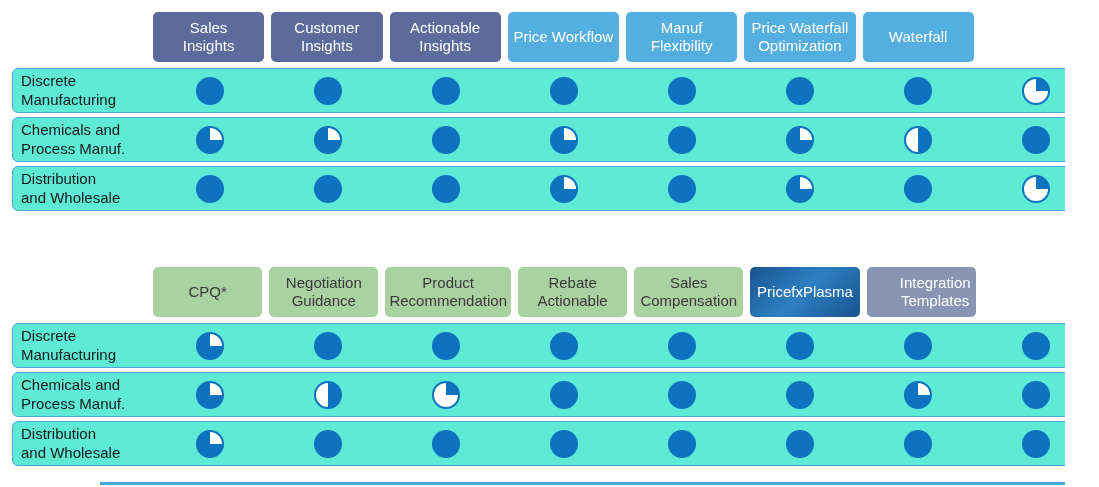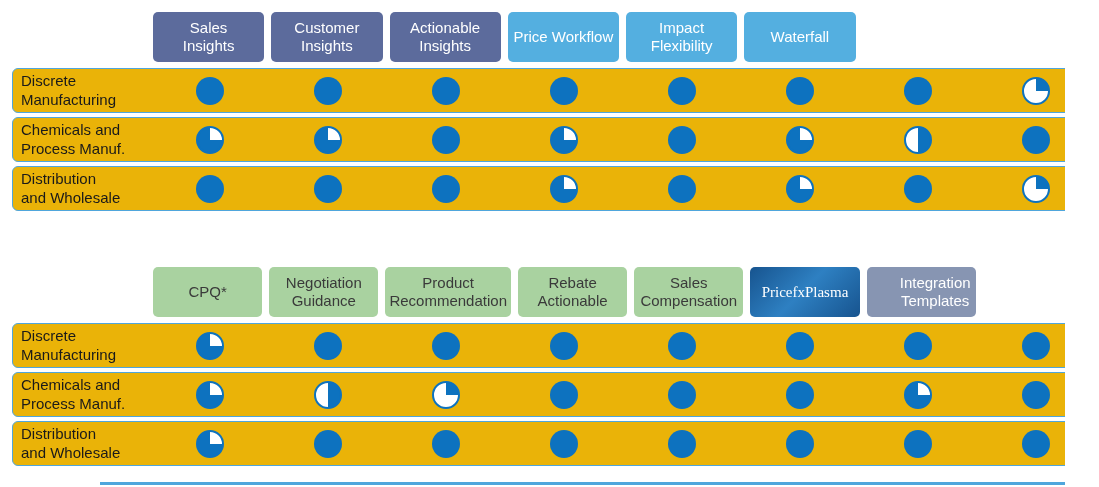--- a/index.html
+++ b/index.html
@@ -9,25 +9,25 @@
   .matrix.first{margin-top:12px;}
   .matrix.second{margin-top:56px;}
   .header-grid{display:grid;grid-template-columns:134px repeat(8,1fr);column-gap:7px;margin-bottom:6px;}
   .chip{height:50px;border-radius:5px;display:flex;align-items:center;justify-content:center;
         text-align:center;font-size:15px;line-height:1.2;white-space:pre-line;padding:2px 4px;
         box-sizing:border-box;color:#fff;}
   .chip.navy{background:var(--navy);}
   .chip.sky{background:var(--sky);}
   .chip.green{background:var(--green);color:var(--green-text);}
   .chip.blue{background:var(--blue);}
-  .chip.plasma{background:linear-gradient(135deg,var(--plasma-dark) 0%,var(--plasma-light) 48%,var(--plasma-dark) 100%);font-family:Liberation Serif, serif;}
+  .chip.plasma{background:linear-gradient(135deg,var(--plasma-dark) 0%,var(--plasma-light) 48%,var(--plasma-dark) 100%);}
   .chip.slate{background:var(--slate);padding-left:32px;}
   .row-box{display:grid;grid-template-columns:134px repeat(8,1fr);column-gap:7px;align-items:center;
            height:45px;border:1.5px solid var(--row-border);border-radius:6px;box-sizing:border-box;
-           margin-bottom:4px;background:#eab308;}
+           margin-bottom:4px;background:#5eead4;}
   .row-label{font-size:15px;line-height:1.25;color:#1a1a1a;white-space:pre-line;padding-left:8px;}
   .cell{display:flex;align-items:center;justify-content:center;}
   .ball{width:28px;height:28px;border-radius:50%;box-sizing:border-box;}
   .ball.v100{background:var(--ball);}
   .ball.v75{border:2px solid var(--ball);
             background:conic-gradient(from 0deg,#fff 0deg 90deg,var(--ball) 90deg 360deg);}
   .ball.v50{border:2px solid var(--ball);
             background:conic-gradient(from 0deg,var(--ball) 0deg 180deg,#fff 180deg 360deg);}
   .ball.v25{border:2px solid var(--ball);
             background:conic-gradient(from 0deg,var(--ball) 0deg 90deg,#fff 90deg 360deg);}
@@ -40,21 +40,23 @@
   <section class="matrix first">
       <div class="header-grid">
         <div></div>
         <div class="chip navy">Sales
 Insights</div>
         <div class="chip navy">Customer
 Insights</div>
         <div class="chip navy">Actionable
 Insights</div>
         <div class="chip sky">Price Workflow</div>
-        <div class="chip sky">Impact Flexibility</div>
+        <div class="chip sky">Manuf Flexibility</div>
+        <div class="chip sky">Price Waterfall
+Optimization</div>
         <div class="chip sky">Waterfall</div>
       </div>
       <div class="row-box">
         <div class="row-label">Discrete
 Manufacturing</div>
         <div class="cell">
           <span class="ball v100"></span>
         </div>
         <div class="cell">
           <span class="ball v100"></span>

